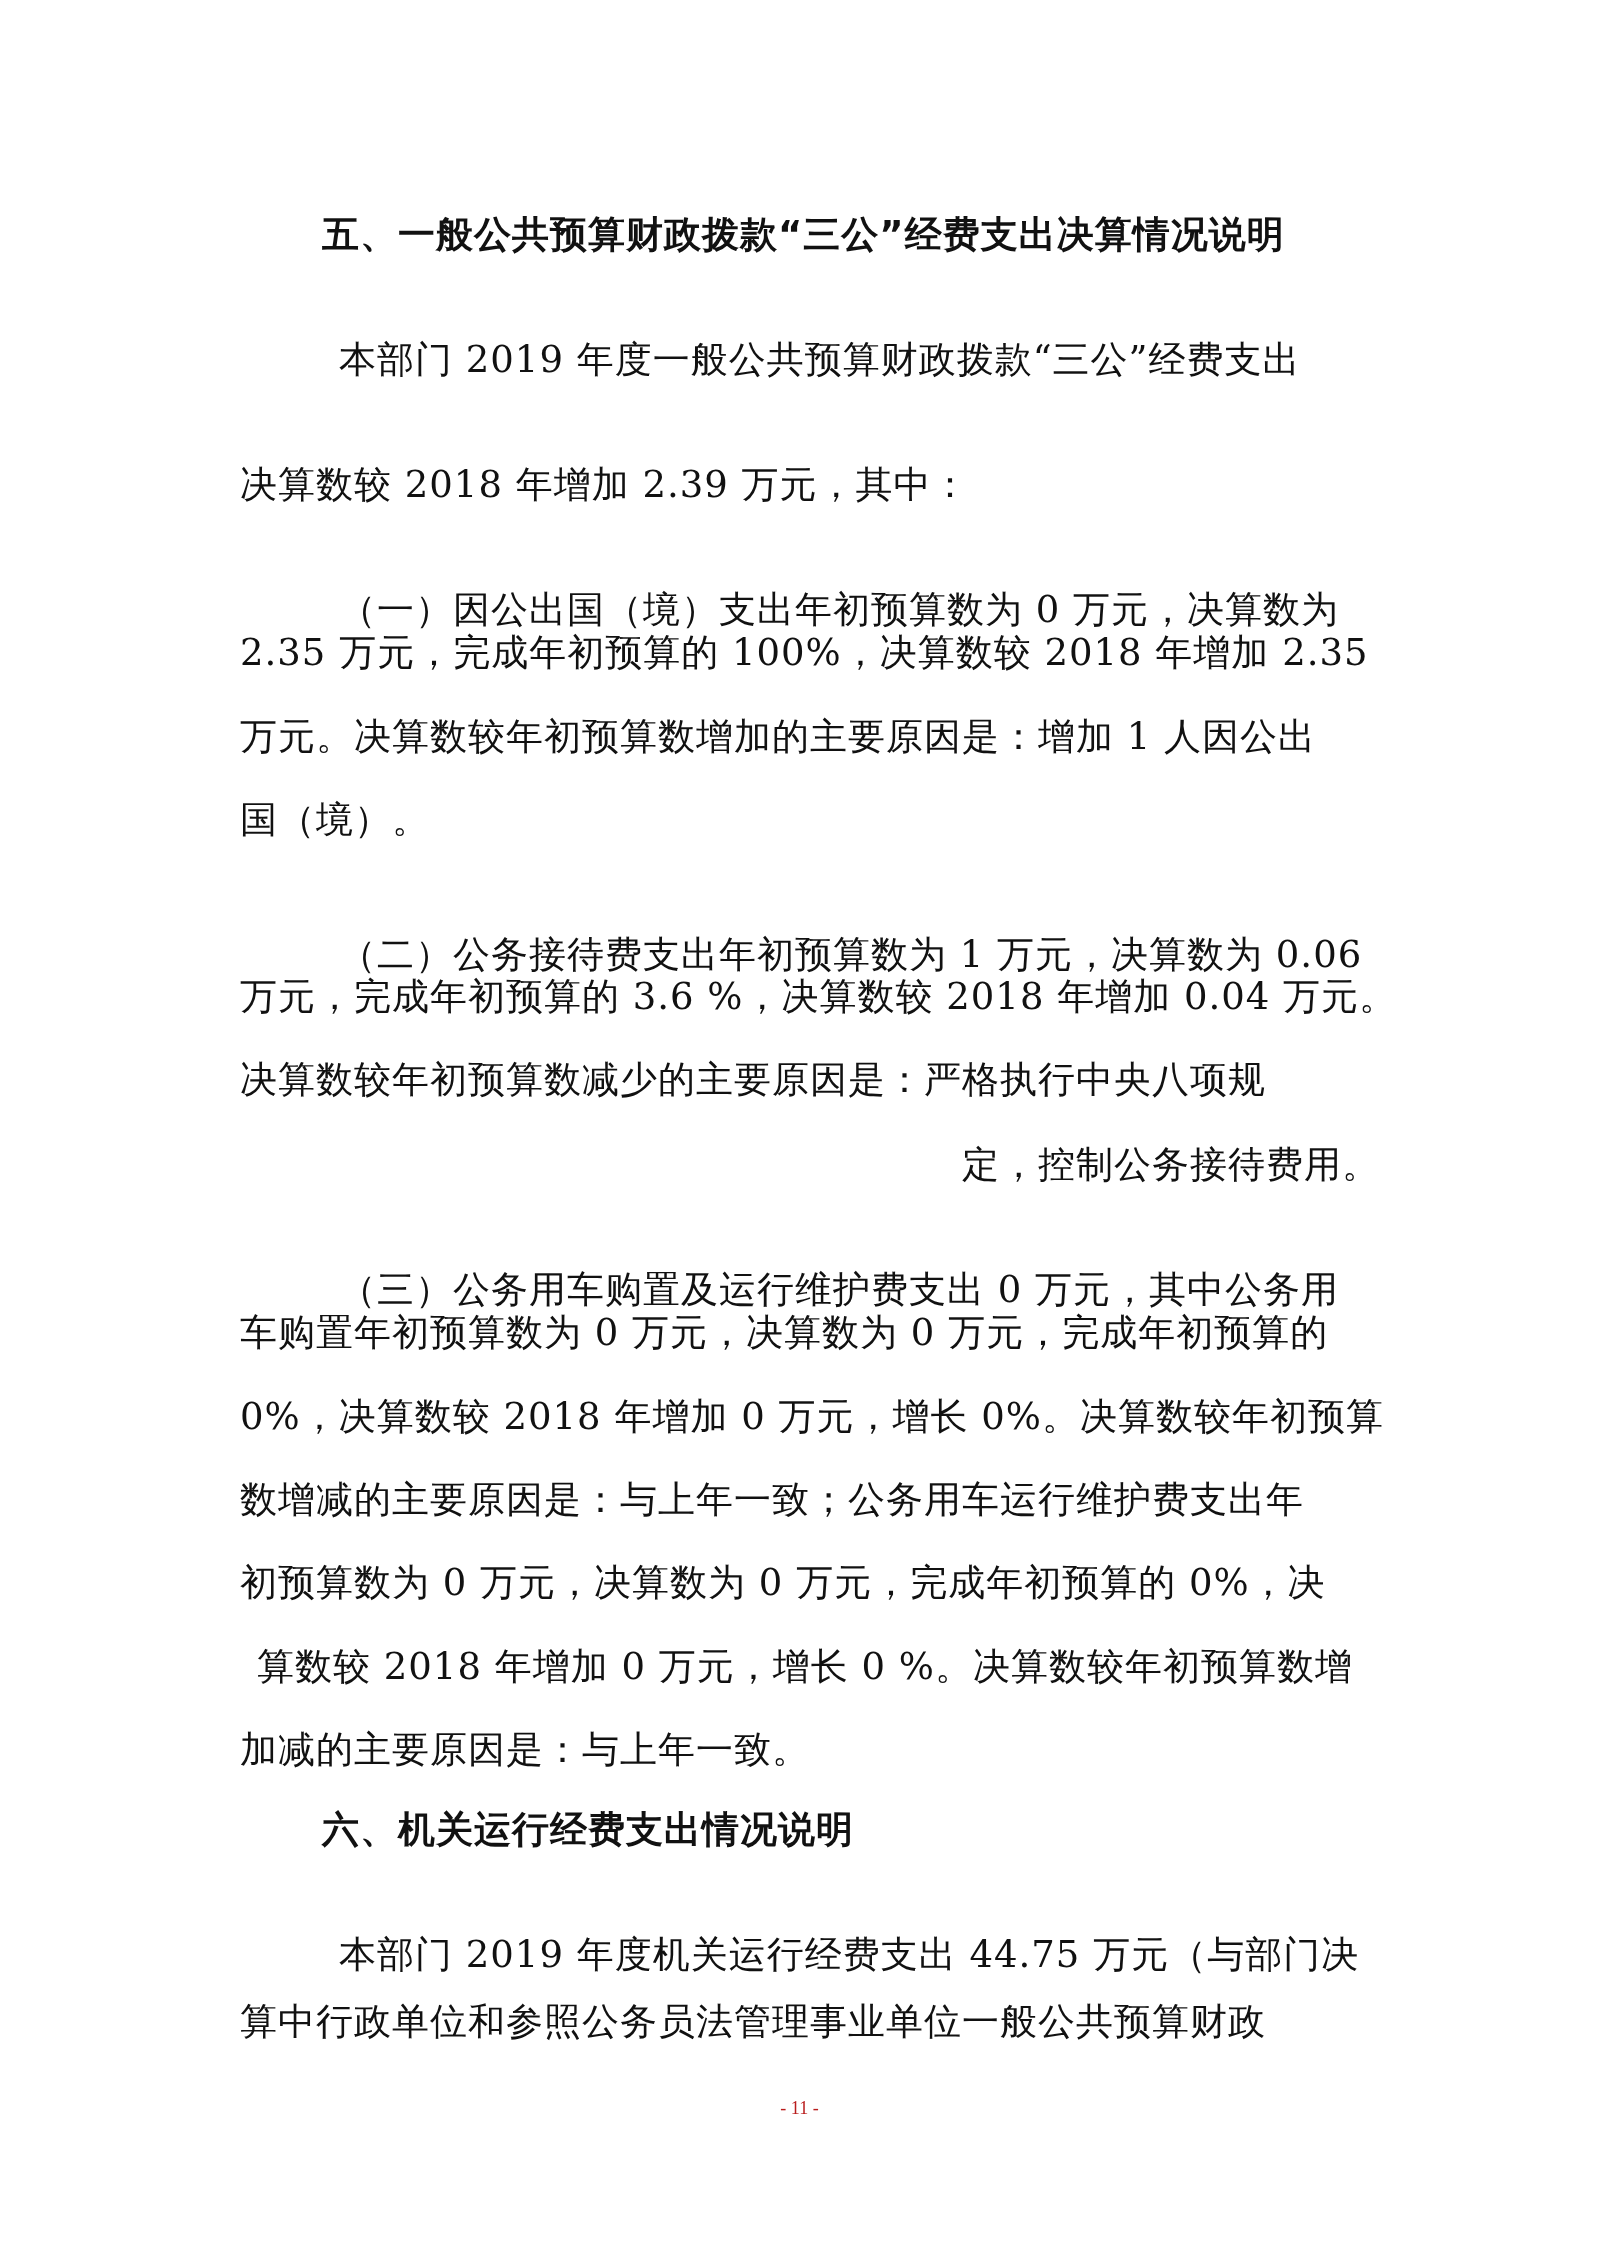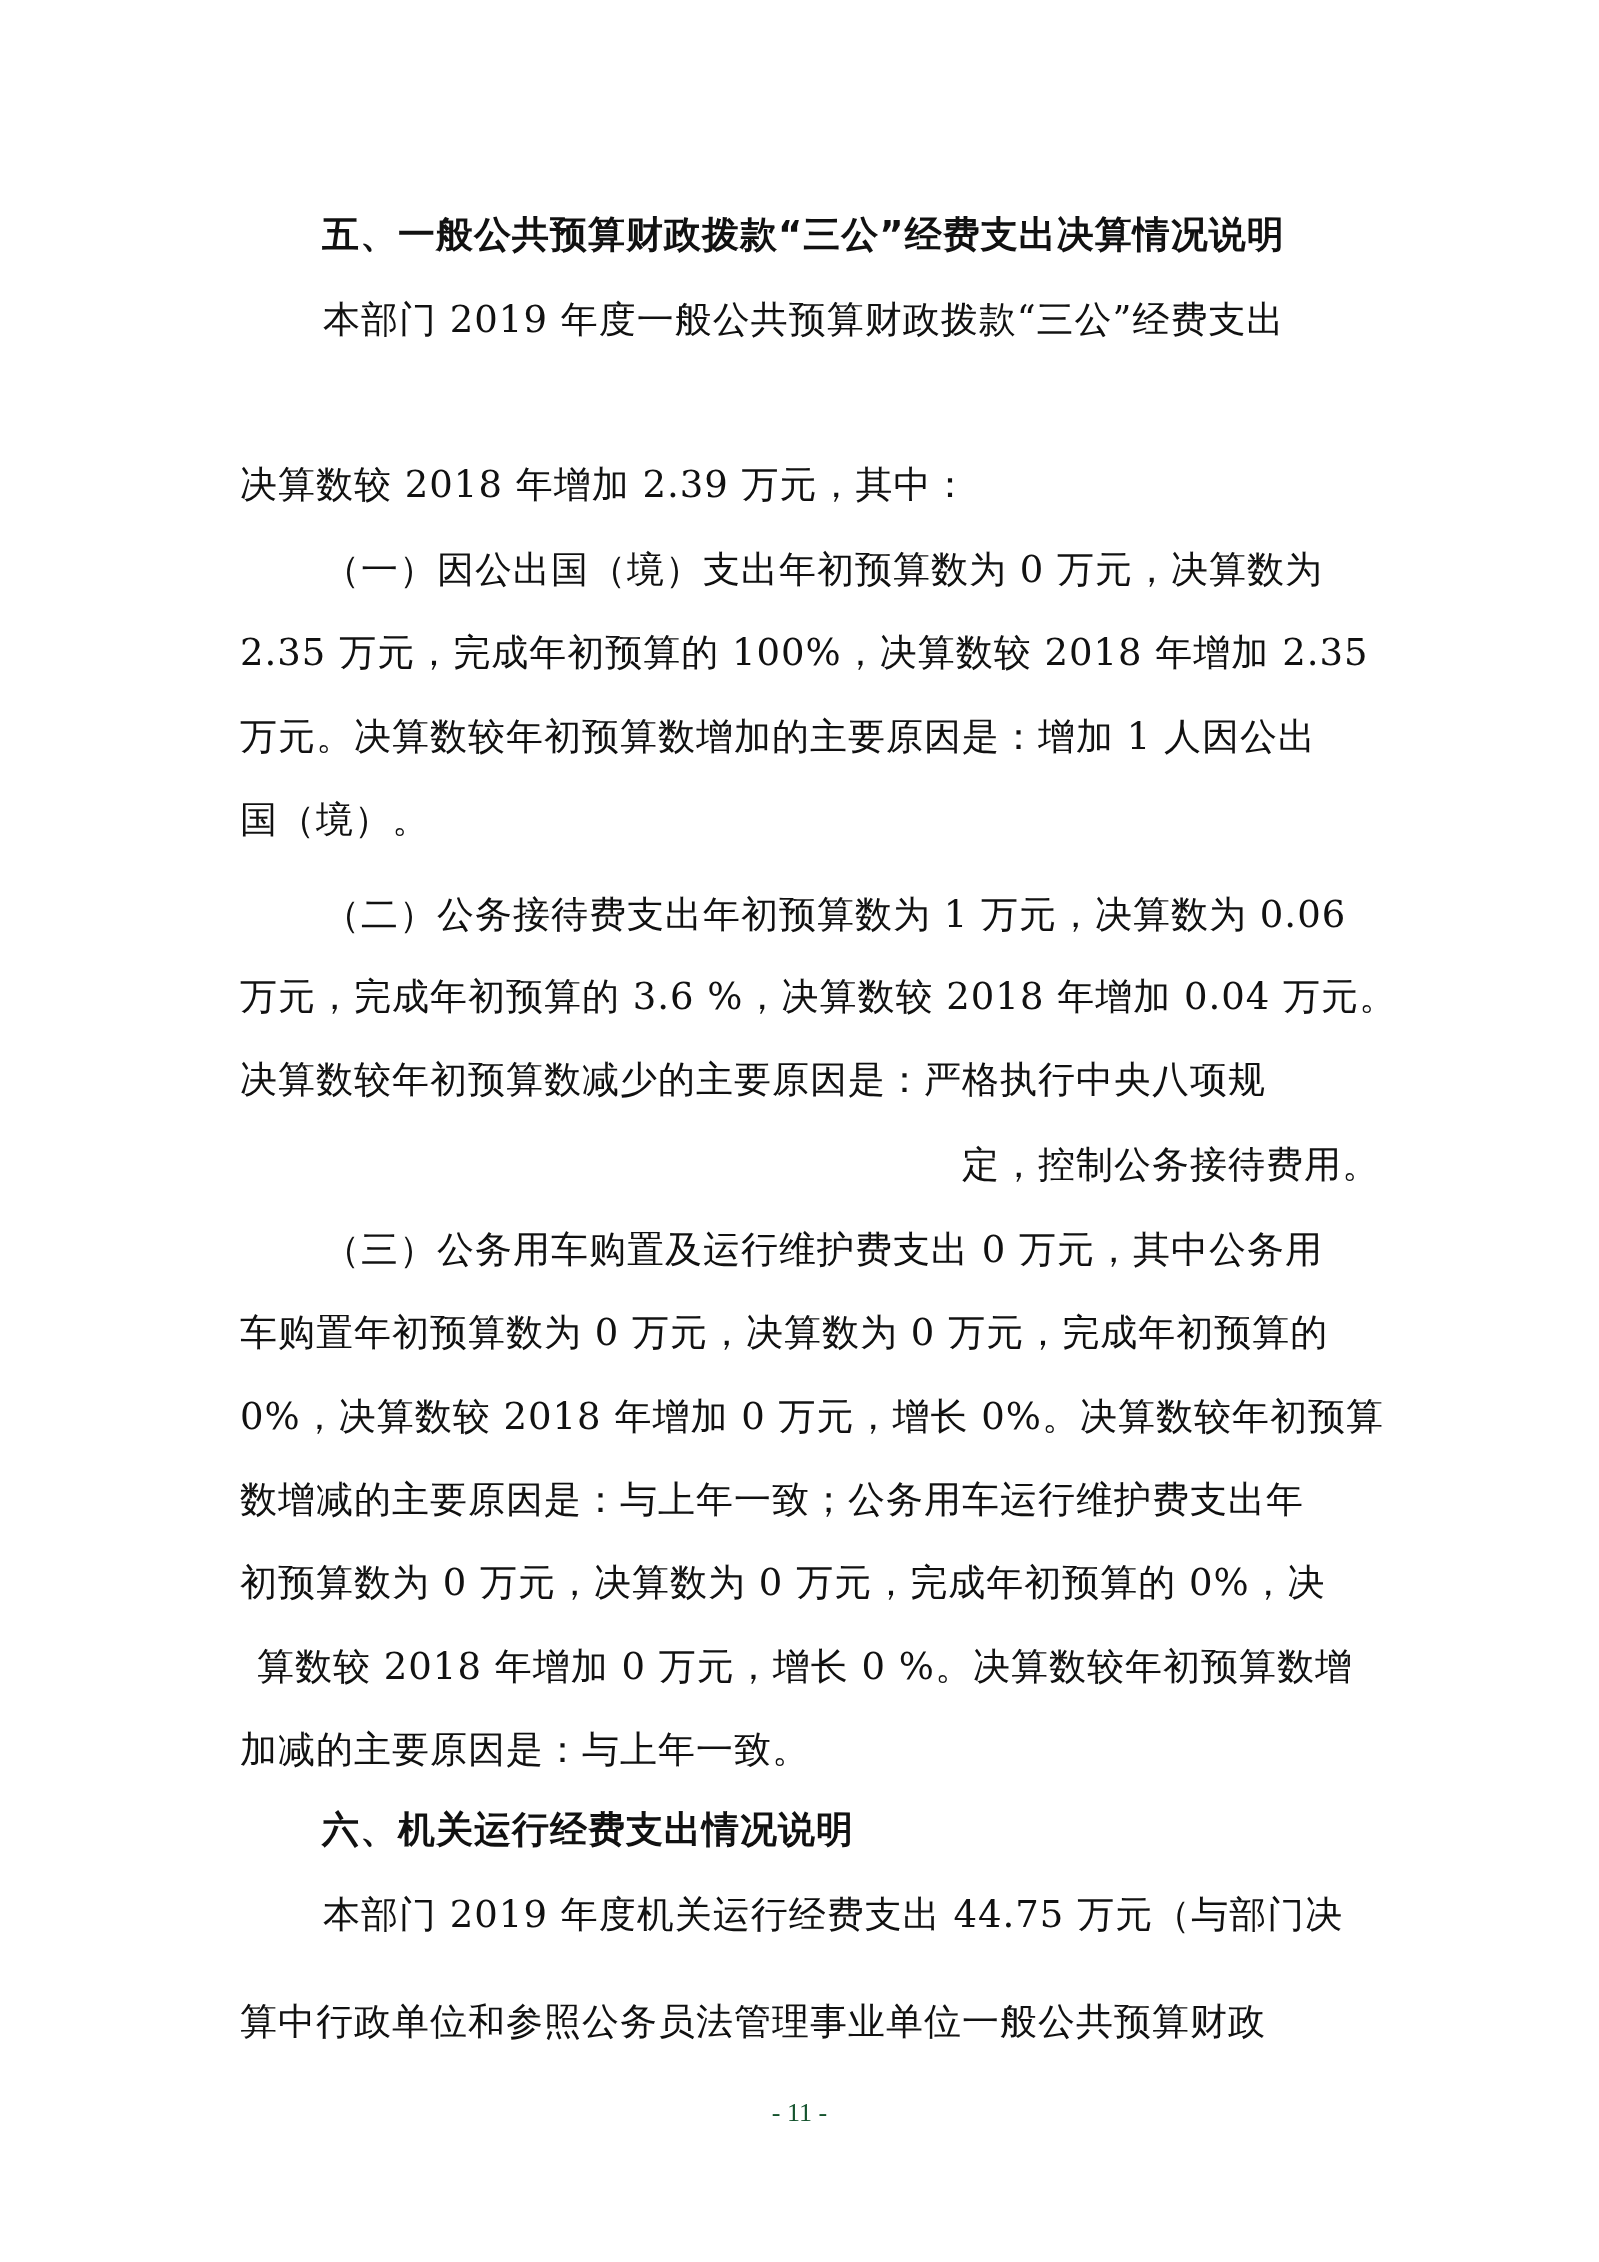--- a/index.html
+++ b/index.html
@@ -9,39 +9,39 @@
       position: absolute;
       left: 240px;
       width: 1140px;
       font-family: "DejaVu Serif", "Liberation Serif", serif;
       font-size: 37px;
       line-height: 50px;
       color: #111;
       white-space: nowrap;
       letter-spacing: 1px;
     }
-    .line.indent { left: 323px; }
+    .line.indent { left: 339px; margin-top: 40px; }
     .heading {
       position: absolute;
       left: 322px;
       font-family: "DejaVu Sans", "Liberation Sans", sans-serif;
       font-size: 37px;
       line-height: 50px;
       font-weight: bold;
       color: #111;
       white-space: nowrap;
       letter-spacing: 1px;
     }
     .pagenum {
       position: absolute;
       left: 0; width: 1599px; top: 2098px;
       text-align: center;
       font-family: "Liberation Serif", "DejaVu Serif", serif;
-      font-size: 26px;
-      color: #14532d;
+      font-size: 18px;
+      color: #b91c1c;
     }
   </style>
 </head>
 <body>
 
 <div class="page">
 
   <div class="heading" style="top:210px;">五、一般公共预算财政拨款“三公”经费支出决算情况说明</div>
 
   <div class="line indent" style="top:295px;">本部门 2019 年度一般公共预算财政拨款“三公”经费支出</div>

